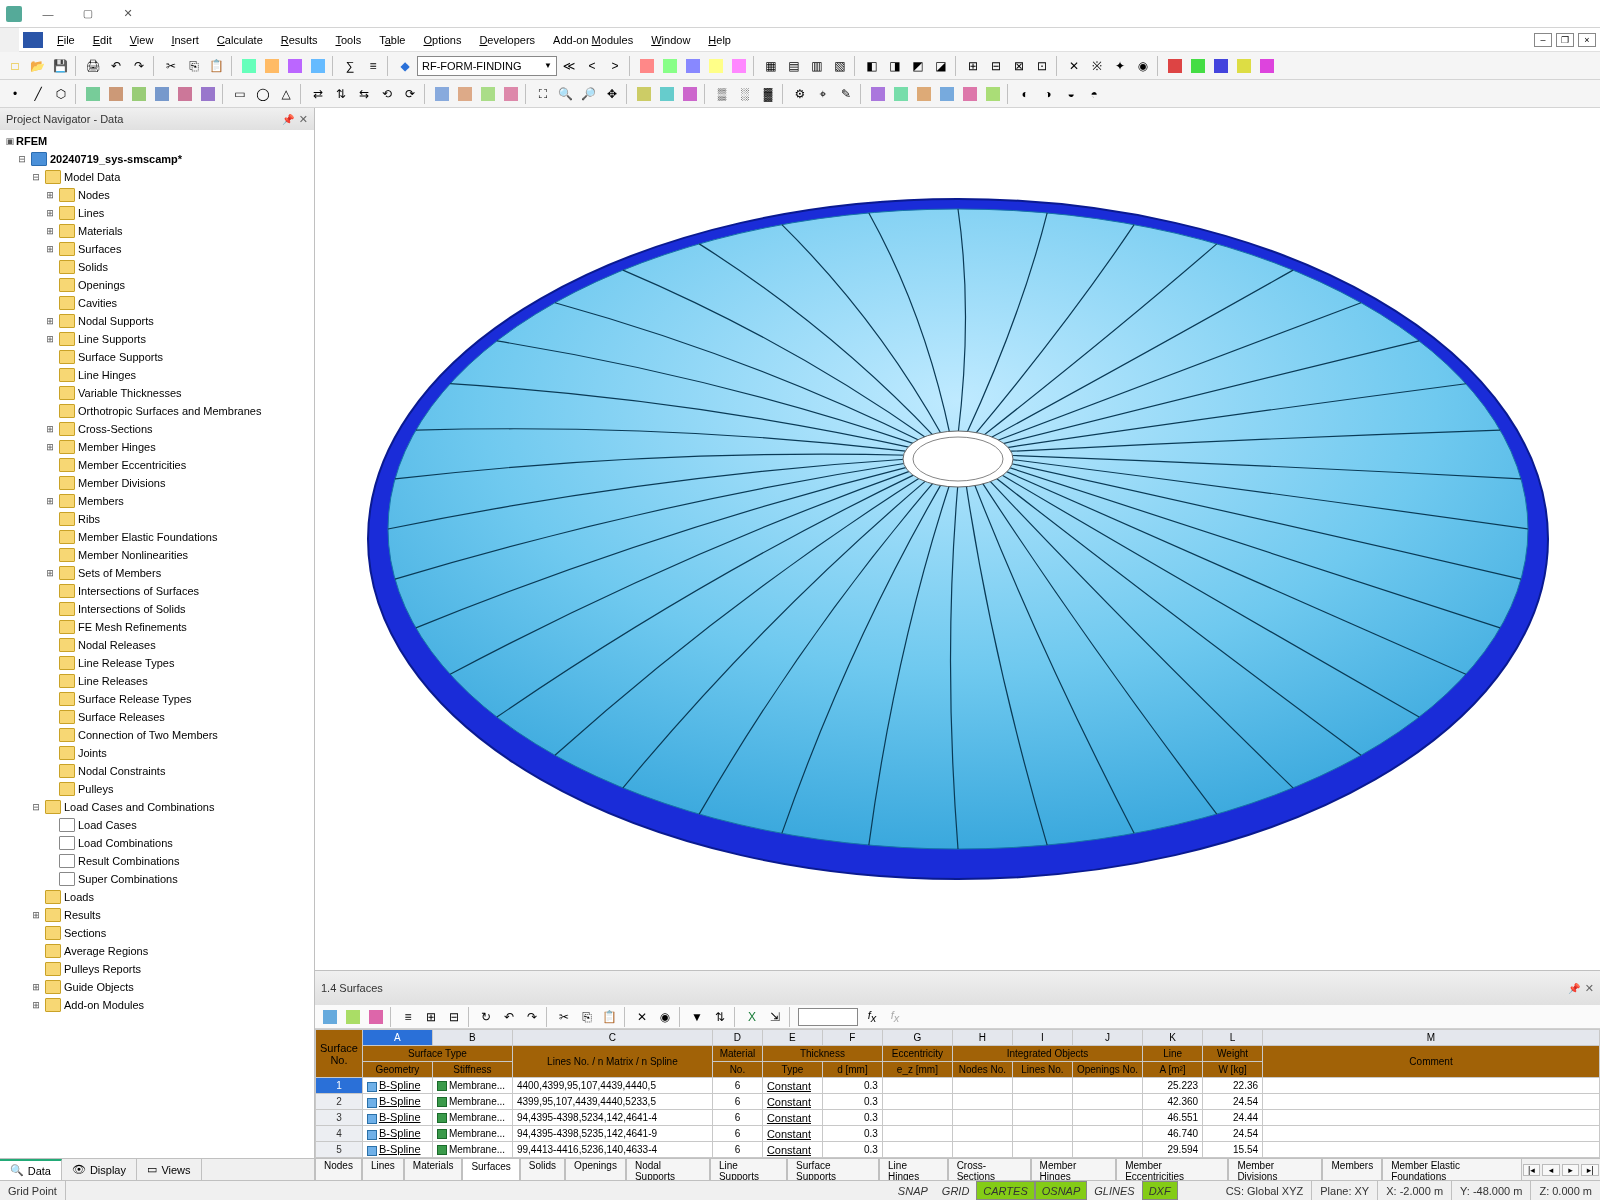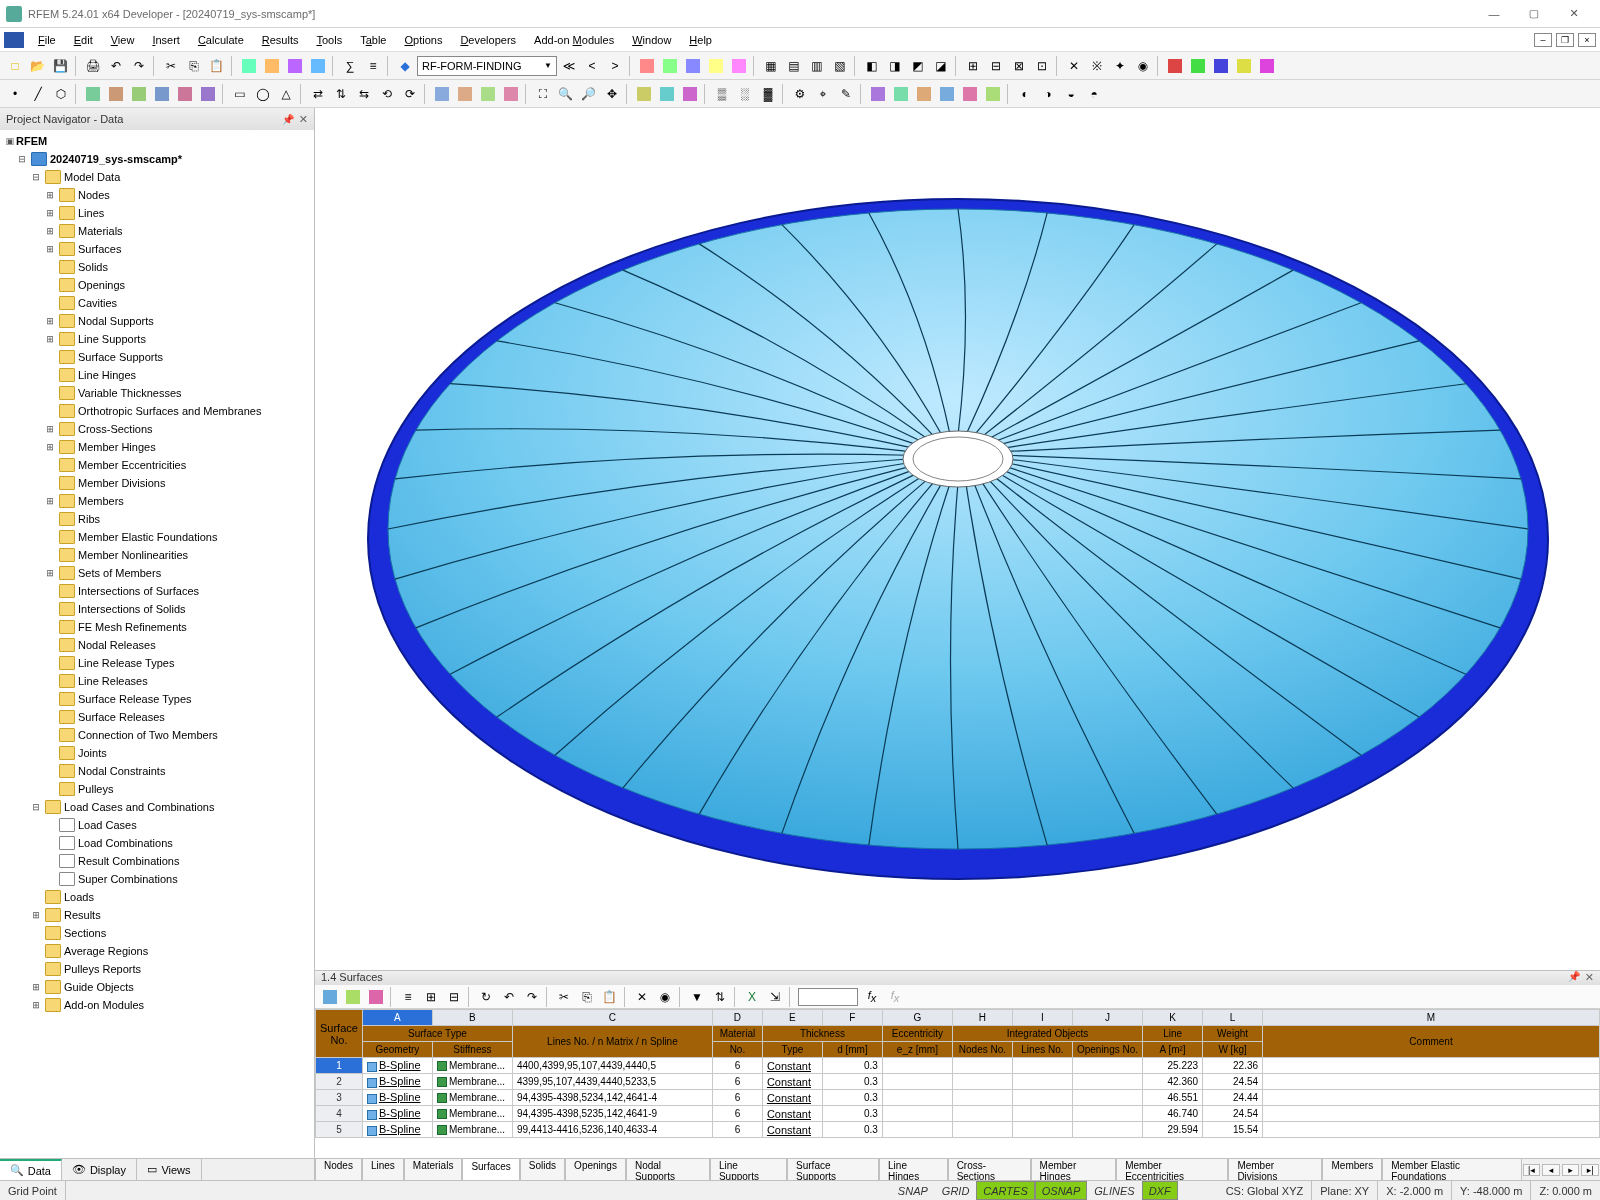--- a/index.html
+++ b/index.html
@@ -1,21 +1,21 @@
 <!DOCTYPE html>
 <html><head>
 <meta charset="utf-8">
 <style>
 * { margin: 0; padding: 0; box-sizing: border-box; font-family: "Segoe UI", Tahoma, sans-serif; font-size: 11px; }
 body { background: #f0f0f0; overflow: hidden; width: 1600px; height: 1200px; }
 .titlebar { background: #fff; height: 28px; display: flex; align-items: center; padding: 0 6px; color: #6b6b6b; border-bottom: 1px solid #d4d4d4;}
 .titlebar .title-icon { width: 16px; height: 16px; background: #5a9; border-radius: 2px; margin-right: 6px;}
 .titlebar .title-text { flex: 1; }
 .titlebar .winbtn { width: 40px; height: 24px; display: flex; align-items: center; justify-content: center; color: #555; }
-.menubar { background: #fff; height: 24px; display: flex; align-items: center; padding: 2px 4px; gap: 2px; border-bottom: 1px solid #e0e0e0;}
+.menubar { background: #fff; height: 24px; display: flex; align-items: center; padding: 2px 4px; gap: 2px; border-bottom: 1px solid #e0e0e0; margin-left: 19px;}
 .menubar .logo { width: 20px; height: 16px; background: #2a55a8; margin-right: 4px;}
 .menubar .mitem { padding: 2px 8px; cursor: default; }
 .mitem .ul { text-decoration: underline; }
 .doc-winbtns { margin-left: auto; display: flex; gap: 4px; }
 .doc-winbtns div { width: 18px; height: 14px; border: 1px solid #888; display:flex;align-items:center;justify-content:center;font-size:9px;}
 .toolbar { background: #f5f5f5; height: 28px; display: flex; align-items: center; padding: 2px 4px; gap: 1px; border-bottom: 1px solid #d4d4d4;}
 .tbtn { width: 22px; height: 22px; border: 1px solid transparent; display: flex; align-items: center; justify-content: center; font-size: 12px;}
 .tsep { width: 4px; height: 20px; border-left: 1px solid #c0c0c0; margin: 0 2px;}
 .tcombo { height: 20px; background: #fff; border: 1px solid #888; padding: 0 4px; display: flex; align-items: center; min-width: 140px;}
 
@@ -35,21 +35,21 @@
 .bold { font-weight: bold; }
 .nav-tabs { display: flex; background: #f0f0f0; border-top: 1px solid #c0c0c0; height: 22px;}
 .nav-tabs .ntab { padding: 3px 10px; border-right: 1px solid #c0c0c0; display:flex;align-items:center;gap:4px;}
 .nav-tabs .ntab.active { background: #fff; border-top: 2px solid #2a7; }
 
 .viewport-col { flex: 1; display: flex; flex-direction: column; }
 .viewport { flex: 1; background: #fff; position: relative; overflow:hidden;}
 .dome-svg { position: absolute; left: 50%; top: 50%; transform: translate(-50%, -50%); }
 
 .table-panel { height: 210px; background: #f5f5f5; border-top: 1px solid #c0c0c0; display:flex; flex-direction:column;}
-.table-title { background: linear-gradient(#f0f0f0,#e0e0e0); height: 14px; display:flex;padding:0 6px;color:#333;}
+.table-title { background: linear-gradient(#f0f0f0,#e0e0e0); height: 34px; display:flex;align-items:center;padding:0 6px;color:#333;}
 .table-title .pin { margin-left:auto;color:#666;font-size:10px;}
 .table-title .xbtn { margin-left:4px;color:#666;font-size:11px;}
 .table-toolbar { height: 24px; background:#fafafa; display:flex;align-items:center;padding:2px 4px;gap:1px;border-bottom:1px solid #d0d0d0;}
 .table-toolbar input { width: 60px; height: 18px; border:1px solid #888; padding: 0 2px; margin: 0 2px;}
 .grid { flex:1; overflow:auto; background:#fff; }
 table { border-collapse: collapse; width: 100%; }
 th, td { border: 1px solid #c8c8c8; padding: 1px 4px; font-size: 10px; text-align: left; background:#fff; height: 16px; white-space: nowrap; overflow: hidden;}
 th { background: #a16207; font-weight: normal; text-align: center;}
 th.group { background: #e4e7ed; }
 td.num { text-align: right; }
@@ -69,21 +69,20 @@
 .statusbar .sbtoggle { padding: 0 6px; height:100%;display:flex;align-items:center;border:1px solid transparent;font-style:italic;}
 .statusbar .sbtoggle.on { border-color:#888; background:#84cc16;}
 
 .sq { width:14px;height:14px; }
 </style>
 </head>
 <body>
 
 <div class="titlebar">
   <span class="title-icon"></span>
-  <span class="title-text">RFEM 5.24.01 x64 Developer - [20240719_sys-smscamp*]</span>
   <div class="winbtn">—</div>
   <div class="winbtn">▢</div>
   <div class="winbtn">✕</div>
 </div>
 
 <div class="menubar">
   <div class="logo"></div>
   <div class="mitem"><span class="ul">F</span><span>ile</span></div>
   <div class="mitem"><span class="ul">E</span>dit</div>
   <div class="mitem"><span class="ul">V</span>iew</div>

